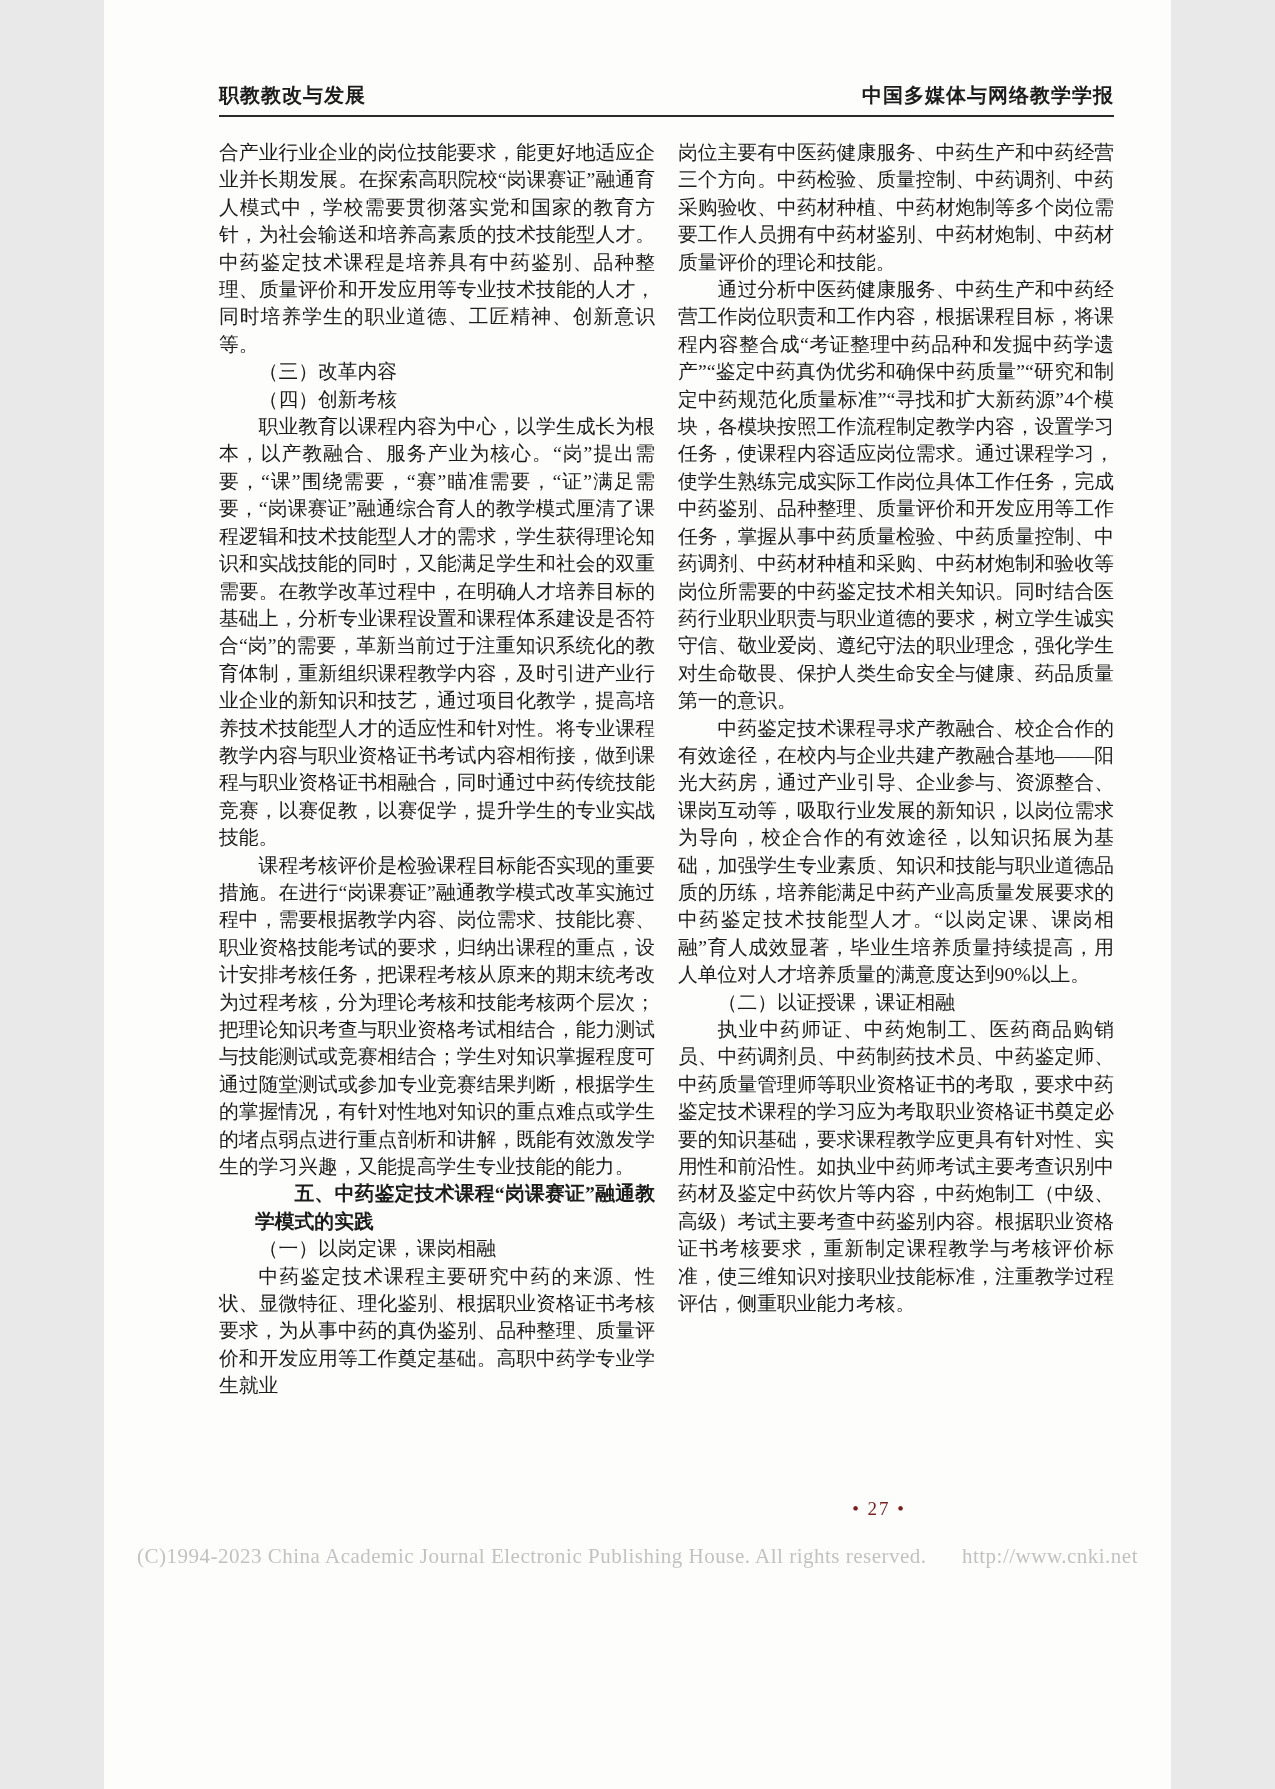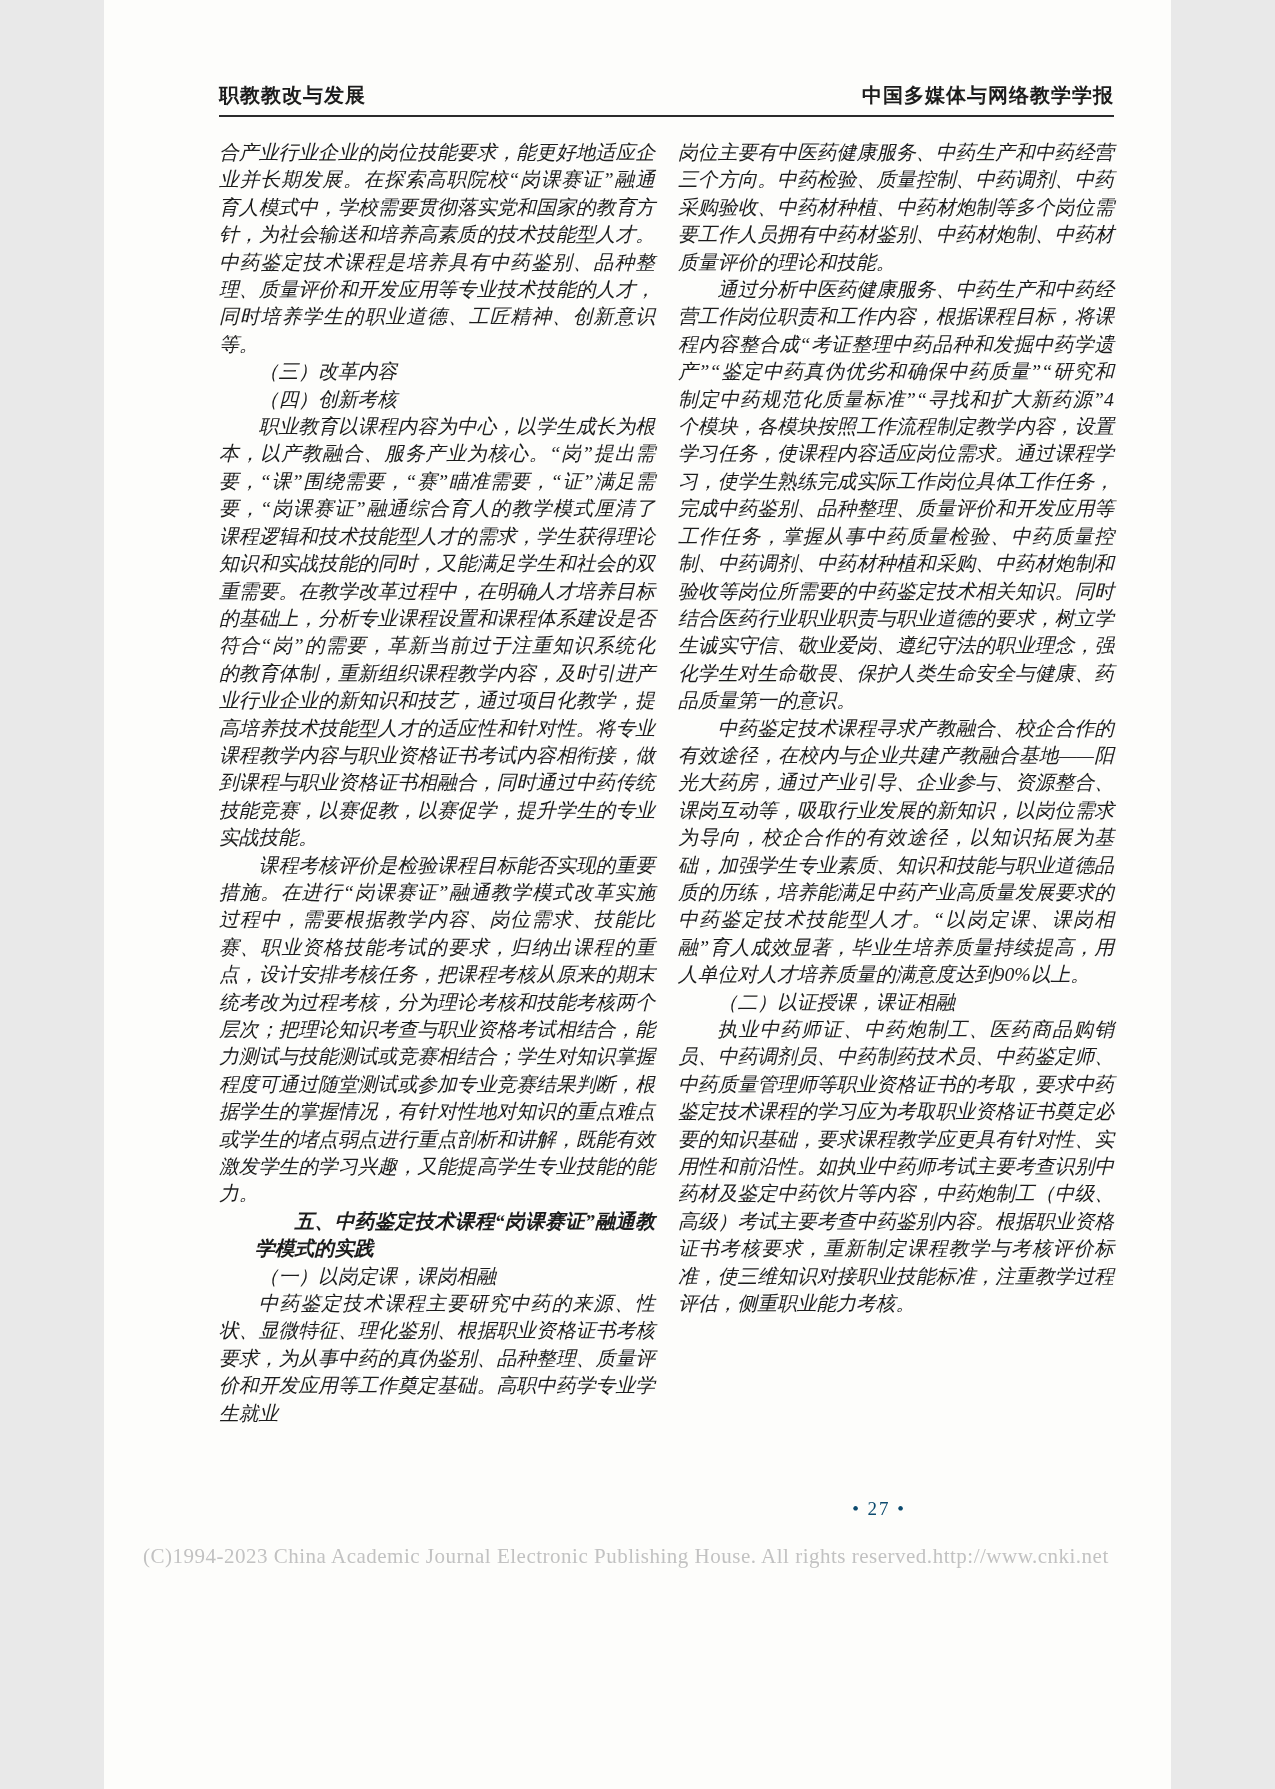--- a/index.html
+++ b/index.html
@@ -34,53 +34,51 @@
     height: 2px;
     background: #2b2b2b;
   }
   .columns {
     position: absolute;
     left: 115px;
     top: 139px;
     width: 895px;
     display: flex;
     gap: 23px;
-    font-style: italic;
   }
   .col { width: 436px; }
   .col p {
     margin: 0;
     font-size: 19.8px;
     line-height: 27.4px;
     text-align: justify;
     word-break: break-all;
   }
   .col p.indent { text-indent: 2em; }
   .col p.bold { font-weight: 700; margin-left: 36px; }
   .page-number {
     position: absolute;
     right: 265px;
     top: 1498px;
     font-size: 19px;
-    color: #0c4a6e;
+    color: #7f1d1d;
     letter-spacing: 2px;
   }
   .page-footer {
     position: absolute;
     left: 33px;
     right: 33px;
     top: 1544px;
     display: flex;
-    justify-content: flex-start;
+    justify-content: space-between;
     align-items: baseline;
     color: #c2c2c2;
     font-size: 21px;
     letter-spacing: 0.5px;
     font-family: "Liberation Serif", "DejaVu Serif", serif;
-    margin-left: 6px;
   }
 </style>
 </head>
 <body>
 
 <div class="page">
 
   <header class="page-header">
     <span>职教教改与发展</span>
     <span>中国多媒体与网络教学学报</span>

